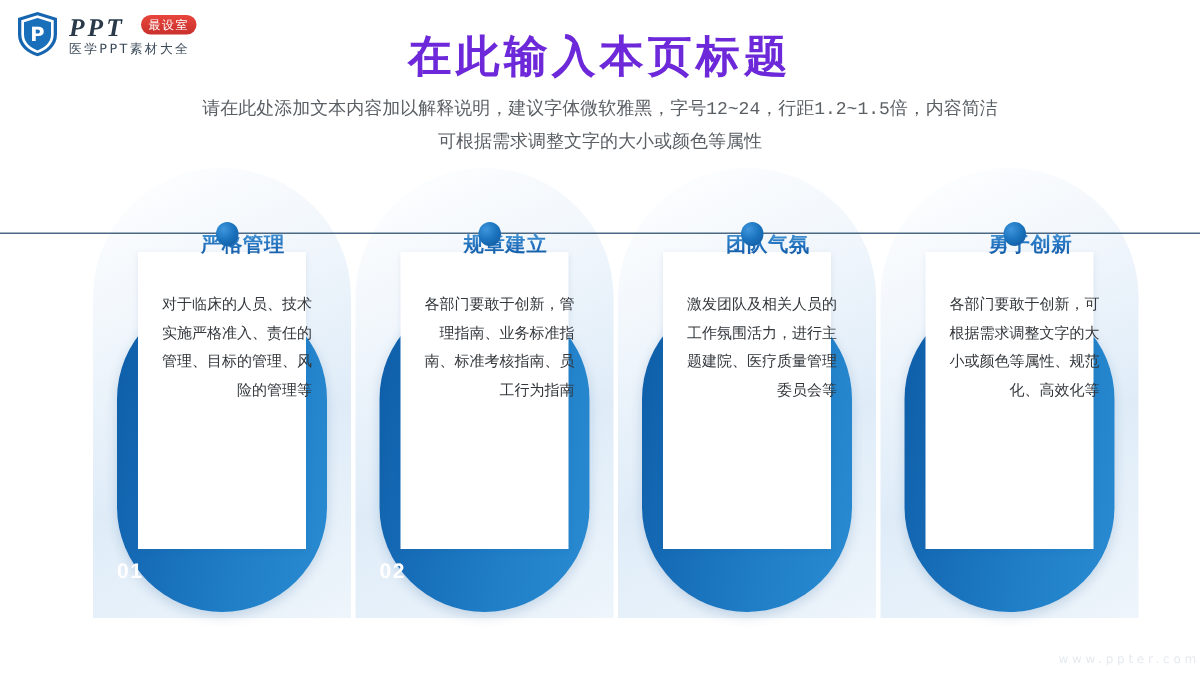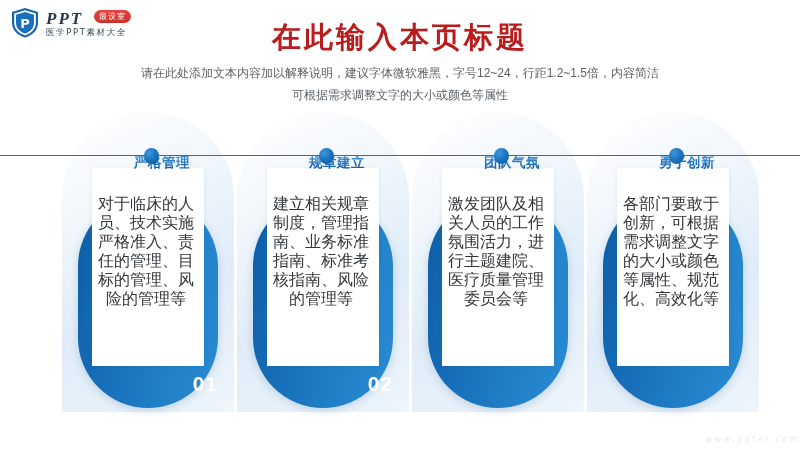--- a/index.html
+++ b/index.html
@@ -42,27 +42,27 @@
     box-shadow:0 1px 4px rgba(40,90,140,.10);
   }
   .c-title{
     position:absolute;left:0;top:-14px;width:140px;
     text-align:center;font-size:13.5px;font-weight:bold;letter-spacing:.5px;
     background:linear-gradient(180deg,#4b9ad8 0%,#1f6fbc 55%,#13569f 100%);
     -webkit-background-clip:text;background-clip:text;color:transparent;
     -webkit-text-fill-color:transparent;
   }
   .c-body{
-    position:absolute;left:4px;top:26px;width:100px;
-    font-size:16px;line-height:19px;color:#33373b;text-align:center;
+    position:absolute;left:16px;top:26px;width:100px;
+    font-size:10px;line-height:19px;color:#33373b;text-align:right;
     font-family:"DejaVu Sans","Liberation Sans",sans-serif;
   }
   .c-num{
-    position:absolute;left:0;top:176px;width:140px;text-align:right;
-    font-size:21px;font-weight:bold;color:#ffffff;letter-spacing:1px;
+    position:absolute;left:0;top:176px;width:140px;text-align:left;
+    font-size:14px;font-weight:bold;color:#ffffff;letter-spacing:1px;
   }
 
   
   .logo{position:absolute;left:10px;top:7px;width:140px;height:32px;z-index:6;}
   .logo-shield{position:absolute;left:0;top:0;}
   .logo-ppt{
     position:absolute;left:36px;top:2px;font-size:17px;font-weight:bold;
     font-style:italic;letter-spacing:2px;color:#2a3a4a;
     font-family:Liberation Serif, serif;
   }
@@ -73,28 +73,28 @@
     letter-spacing:1px;white-space:nowrap;
   }
   .logo-sub{
     position:absolute;left:36px;top:20px;font-size:8.5px;letter-spacing:1.6px;
     color:#3b4a59;white-space:nowrap;
     font-family:"DejaVu Sans","Liberation Sans",sans-serif;
   }
 
   .title{
     position:absolute;left:0;top:18px;width:800px;text-align:center;
-    font-size:29px;font-weight:bold;color:#b91c1c;letter-spacing:3px;
+    font-size:29px;font-weight:bold;color:#6d28d9;letter-spacing:3px;
     z-index:5;
     font-family:Liberation Serif, serif;
   }
   .subtitle{
     position:absolute;left:100px;top:62px;width:600px;text-align:center;
     font-size:12px;line-height:22px;color:#5a5f64;z-index:5;
-    font-family:Liberation Sans, sans-serif;
+    font-family:Liberation Mono, monospace;
   }
 
   .watermark{
     position:absolute;right:0;bottom:6px;font-size:8px;letter-spacing:2.5px;
     color:#e6eaee;z-index:6;
     font-family:"DejaVu Sans","Liberation Sans",sans-serif;
   }
 </style>
 </head>
 <body>
@@ -140,21 +140,21 @@
         <div class="c-title">严格管理</div>
         <div class="c-body">对于临床的人员、技术实施严格准入、责任的管理、目标的管理、风险的管理等</div>
       </div>
       <div class="c-num">01</div>
     </div>
 
     <div class="card" style="left:253px">
       <div class="pill"></div>
       <div class="panel">
         <div class="c-title">规章建立</div>
-        <div class="c-body">建立相关规章制度，管理指南、业务标准指南、标准考核指南、风险的管理等</div>
+        <div class="c-body">各部门要敢于创新，管理指南、业务标准指南、标准考核指南、员工行为指南</div>
       </div>
       <div class="c-num">02</div>
     </div>
 
     <div class="card" style="left:428px">
       <div class="pill"></div>
       <div class="panel">
         <div class="c-title">团队气氛</div>
         <div class="c-body">激发团队及相关人员的工作氛围活力，进行主题建院、医疗质量管理委员会等</div>
       </div>

